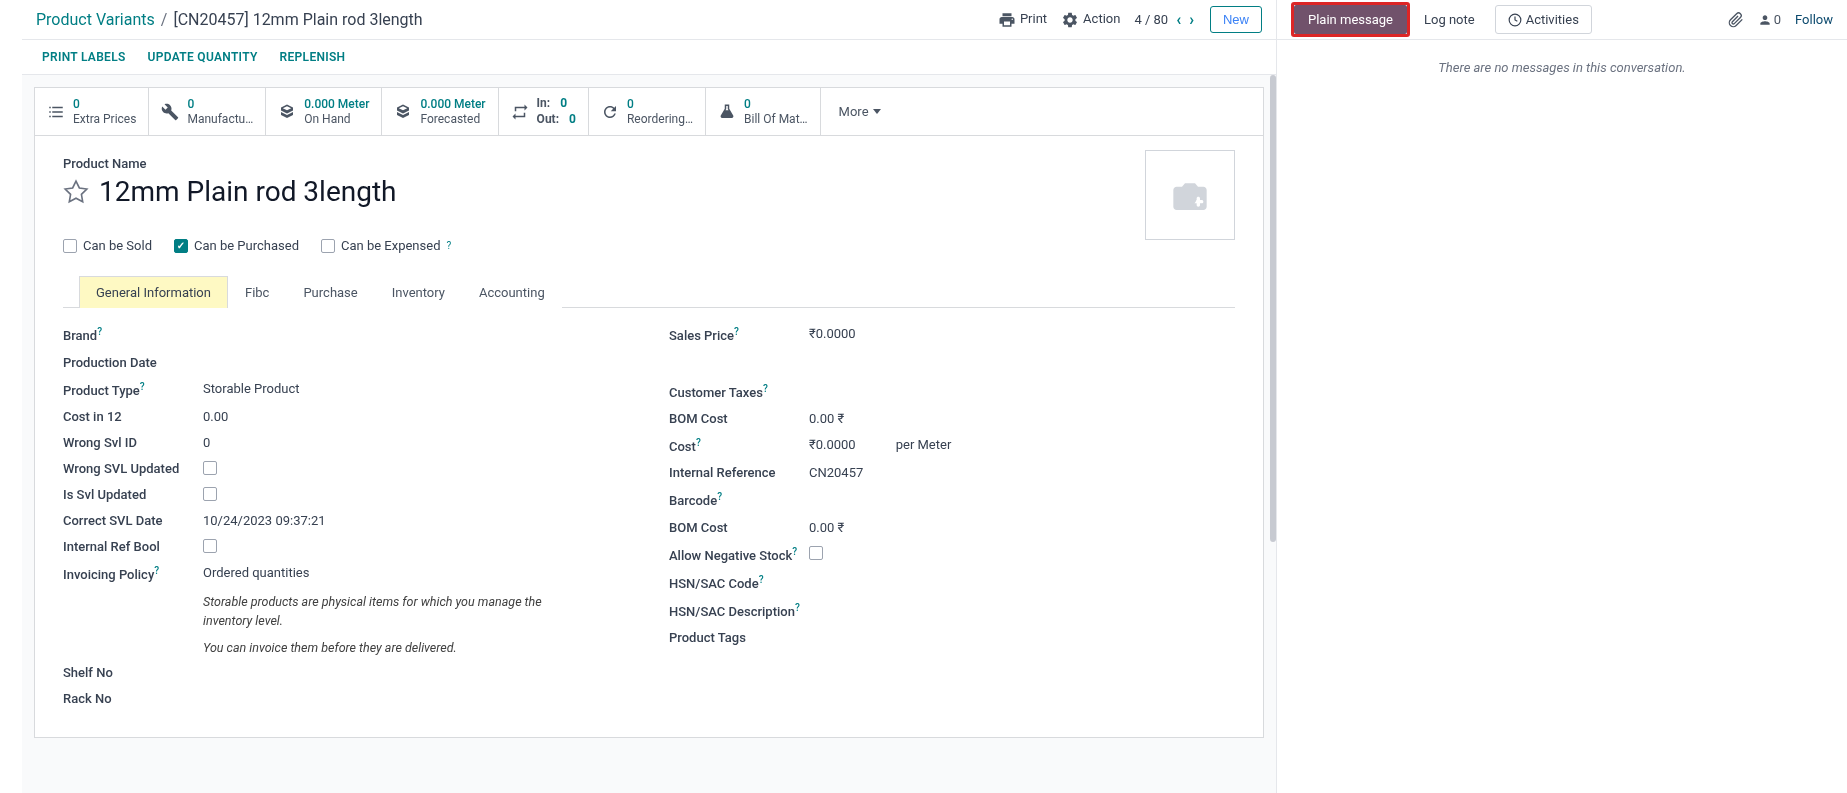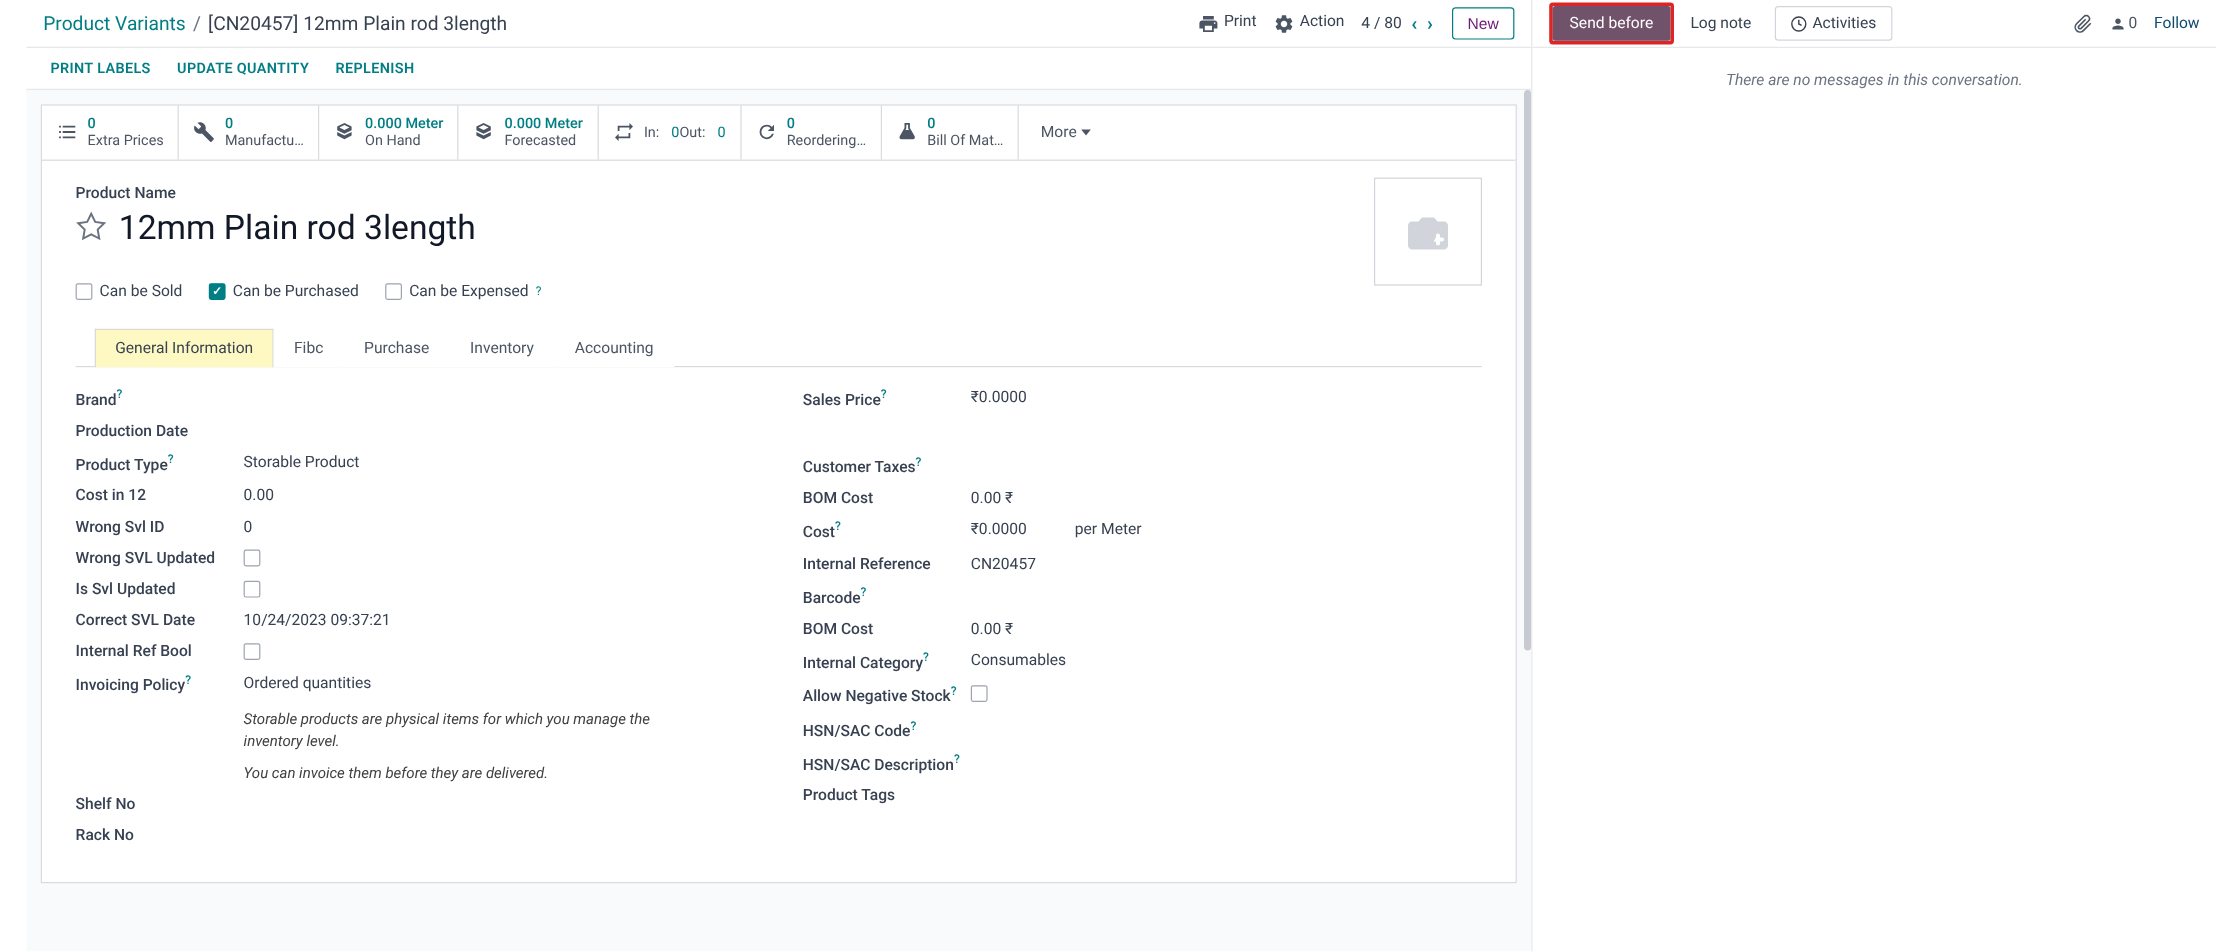--- a/index.html
+++ b/index.html
@@ -11,36 +11,36 @@
 .topbar { display: flex; align-items: center; padding: 8px 14px; border-bottom: 1px solid #e5e7eb; height: 40px; }
 .breadcrumb { display: flex; align-items: center; font-size: 16px; }
 .breadcrumb-root { color: #017e84; cursor: pointer; }
 .breadcrumb-sep { color: #6b7280; margin: 0 6px; }
 .breadcrumb-current { color: #374151; }
 .topbar-right { margin-left: auto; display: flex; align-items: center; gap: 14px; }
 .top-action { display: flex; align-items: flex-start; gap: 4px; cursor: pointer; color: #374151; font-size: 13px; }
 .pager { display: flex; align-items: center; gap: 6px; color: #374151; font-size: 13px; }
 .pager-arrows { display: flex; gap: 4px; }
 .pager-arrow { color: #017e84; cursor: pointer; font-weight: bold; font-size: 16px; padding: 0 2px; }
-.btn-new { border: 1px solid #017e84; color: #701a75; background: #fff; padding: 5px 12px; border-radius: 3px; cursor: pointer; font-size: 13px; }
+.btn-new { border: 1px solid #017e84; color: #3b82f6; background: #fff; padding: 5px 12px; border-radius: 3px; cursor: pointer; font-size: 13px; }
 
 .subbar { display: flex; gap: 22px; padding: 10px 20px; border-bottom: 1px solid #e5e7eb; }
 .subbar-link { color: #017e84; font-weight: 600; font-size: 12px; cursor: pointer; letter-spacing: 0.3px; }
 
 .content-scroll { flex: 1; overflow-y: auto; padding: 12px; background: #f9fafb; position: relative; }
 .form-sheet { background: #fff; border: 1px solid #d8dadd; }
 
 .stat-buttons { display: flex; border-bottom: 1px solid #d8dadd; }
 .stat-btn { border-right: 1px solid #d8dadd; padding: 8px 12px; display: flex; align-items: center; gap: 8px; cursor: pointer; min-height: 38px; }
 .stat-btn:last-child { border-right: none; margin-left: auto; }
 .stat-icon { width: 18px; height: 18px; color: #4b5563; }
 .stat-text { display: flex; flex-direction: column; line-height: 1.2; font-size: 12px; }
 .stat-val { color: #017e84; font-weight: 500; }
 .stat-lbl { color: #4b5563; max-width: 70px; overflow: hidden; text-overflow: ellipsis; white-space: nowrap; }
-.stat-inout { display: flex; flex-direction: row; font-size: 12px; line-height: 1.3; }
+.stat-inout { display: flex; flex-direction: column; font-size: 12px; line-height: 1.3; font-weight: bold; }
 .stat-inout-row { display: flex; gap: 10px; }
 .stat-inout-row span:first-child { color: #4b5563; }
 .stat-inout-row span:last-child { color: #017e84; }
 .more-btn { padding: 8px 18px; color: #4b5563; cursor: pointer; display: flex; align-items: center; gap: 4px; }
 .caret-down { width: 0; height: 0; border-left: 4px solid transparent; border-right: 4px solid transparent; border-top: 5px solid #4b5563; }
 
 .sheet-body { padding: 20px 28px; position: relative; }
 .prod-name-label { font-size: 13px; color: #374151; font-weight: 500; margin-bottom: 4px; }
 .prod-name-row { display: flex; align-items: center; gap: 10px; }
 .star-icon { width: 26px; height: 26px; stroke: #6b7280; fill: none; stroke-width: 1.5; }
@@ -312,24 +312,20 @@
                   <span class="field-value">CN20457</span>
                 </div>
               <div class="field-row">
                   <span class="field-label"><span>Barcode</span><span class="help-icon">?</span></span>
                 </div>
               <div class="field-row">
                   <span class="field-label">BOM Cost</span>
                   <span class="field-value">0.00 ₹</span>
                 </div>
               <div class="field-row">
-                  <span class="field-label"><span>Internal Category</span><span class="help-icon">?</span></span>
-                  <span class="field-value">Consumables</span>
-                </div>
-              <div class="field-row">
                   <span class="field-label"><span>Allow Negative Stock</span><span class="help-icon">?</span></span>
                   <span class="chk"></span>
                 </div>
               <div class="field-row">
                   <span class="field-label"><span>HSN/SAC Code</span><span class="help-icon">?</span></span>
                 </div>
               <div class="field-row">
                   <span class="field-label"><span>HSN/SAC Description</span><span class="help-icon">?</span></span>
                 </div>
               <div class="field-row">
@@ -338,21 +334,21 @@
             </div>
           </div>
         </div>
       </div>
     </div>
   </div>
 
   <div class="chatter">
     <div class="chatter-top">
       <div class="send-msg-wrap">
-        <div class="send-msg">Send before</div>
+        <div class="send-msg">Plain message</div>
       </div>
       <div class="log-note">Log note</div>
       <div class="activities-btn">
         <svg width="14" height="14" viewBox="0 0 24 24" fill="none" stroke="currentColor" stroke-width="2">
             <circle cx="12" cy="12" r="10"></circle>
             <path d="M12 6v6l4 2"></path>
           </svg>
         <span>Activities</span>
       </div>
       <div class="chatter-right">

